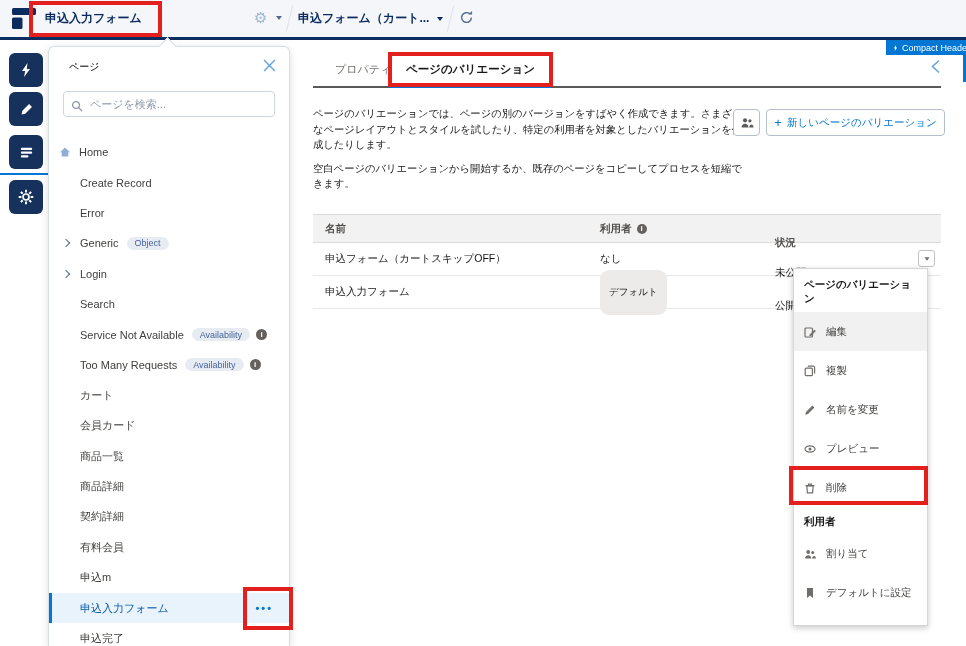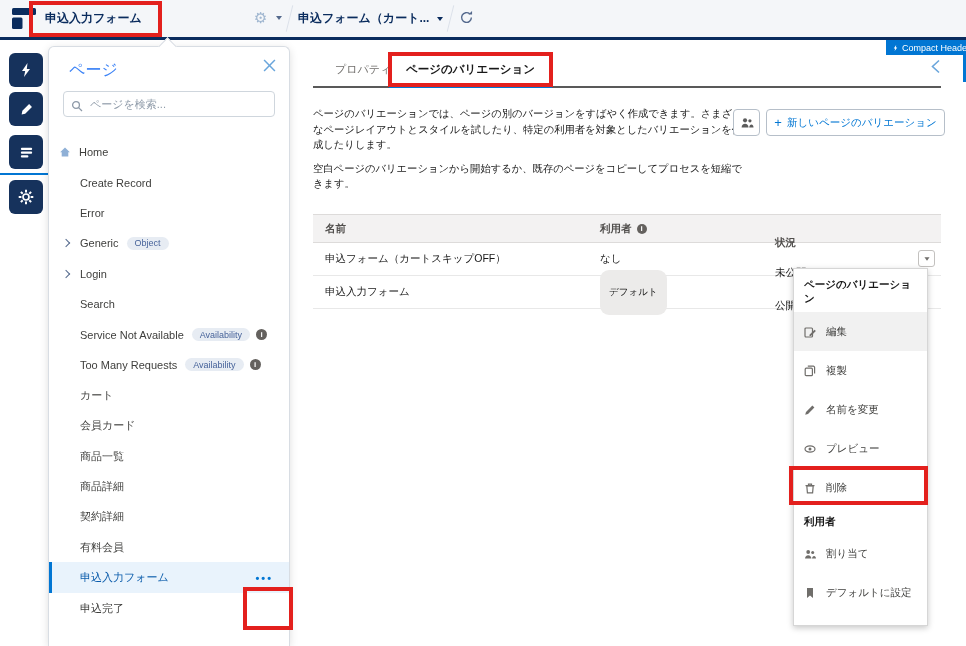--- a/index.html
+++ b/index.html
@@ -33,21 +33,21 @@
   .railbtn{position:absolute;left:9px;width:34px;height:34px;background:#16325c;border-radius:6px;
           display:flex;align-items:center;justify-content:center;}
   .rail-divider{position:absolute;left:0;top:133px;width:48px;height:2px;background:#0176d3;}
 
   
   .panel{position:absolute;left:48px;top:46px;width:242px;height:600px;background:#fff;
           border:1px solid #d8dde3;border-bottom:none;border-radius:6px 6px 0 0;
           box-shadow:0 2px 8px rgba(0,0,0,.13);z-index:10;box-sizing:border-box;}
   .notch{position:absolute;left:112px;top:-7px;width:12px;height:12px;background:#fff;
           border-left:1px solid #d8dde3;border-top:1px solid #d8dde3;transform:rotate(45deg);}
-  .panel-title{position:absolute;left:20px;top:13px;font-size:16px;color:#3b82f6;}
+  .panel-title{position:absolute;left:20px;top:13px;font-size:10px;color:#000000;}
   .panel-close{position:absolute;right:13px;top:11px;cursor:pointer;}
   .psearch{position:absolute;left:14px;top:44px;width:212px;height:26px;border:1px solid #cfd6dd;
           border-radius:4px;box-sizing:border-box;font-size:11px;padding:0 8px 0 26px;color:#3e3e3c;
           font-family:"Liberation Sans","DejaVu Sans",sans-serif;outline:none;}
   .psearch::placeholder{color:#8e9aa8;}
   .psearch-icon{position:absolute;left:22px;top:51px;pointer-events:none;}
   .plist{position:absolute;left:0;top:90px;width:100%;}
   .pitem{position:relative;height:30.4px;display:flex;align-items:center;padding-left:31px;
           font-size:11px;color:#3e3e3c;box-sizing:border-box;cursor:pointer;}
   .pitem .chev{position:absolute;left:14px;width:5px;height:5px;border-right:1.4px solid #54698d;
@@ -246,20 +246,23 @@
         </div>
       <div class="pitem">
           <span>商品詳細</span>
         </div>
       <div class="pitem">
           <span>契約詳細</span>
         </div>
       <div class="pitem">
           <span>有料会員</span>
         </div>
+      <div class="pitem">
+          <span>申込m</span>
+        </div>
       <div class="pitem sel">
         <span>申込入力フォーム</span>
         <span class="dots"></span>
       </div>
       <div class="pitem">
           <span>申込完了</span>
         </div>
     </div>
   </div>
 

